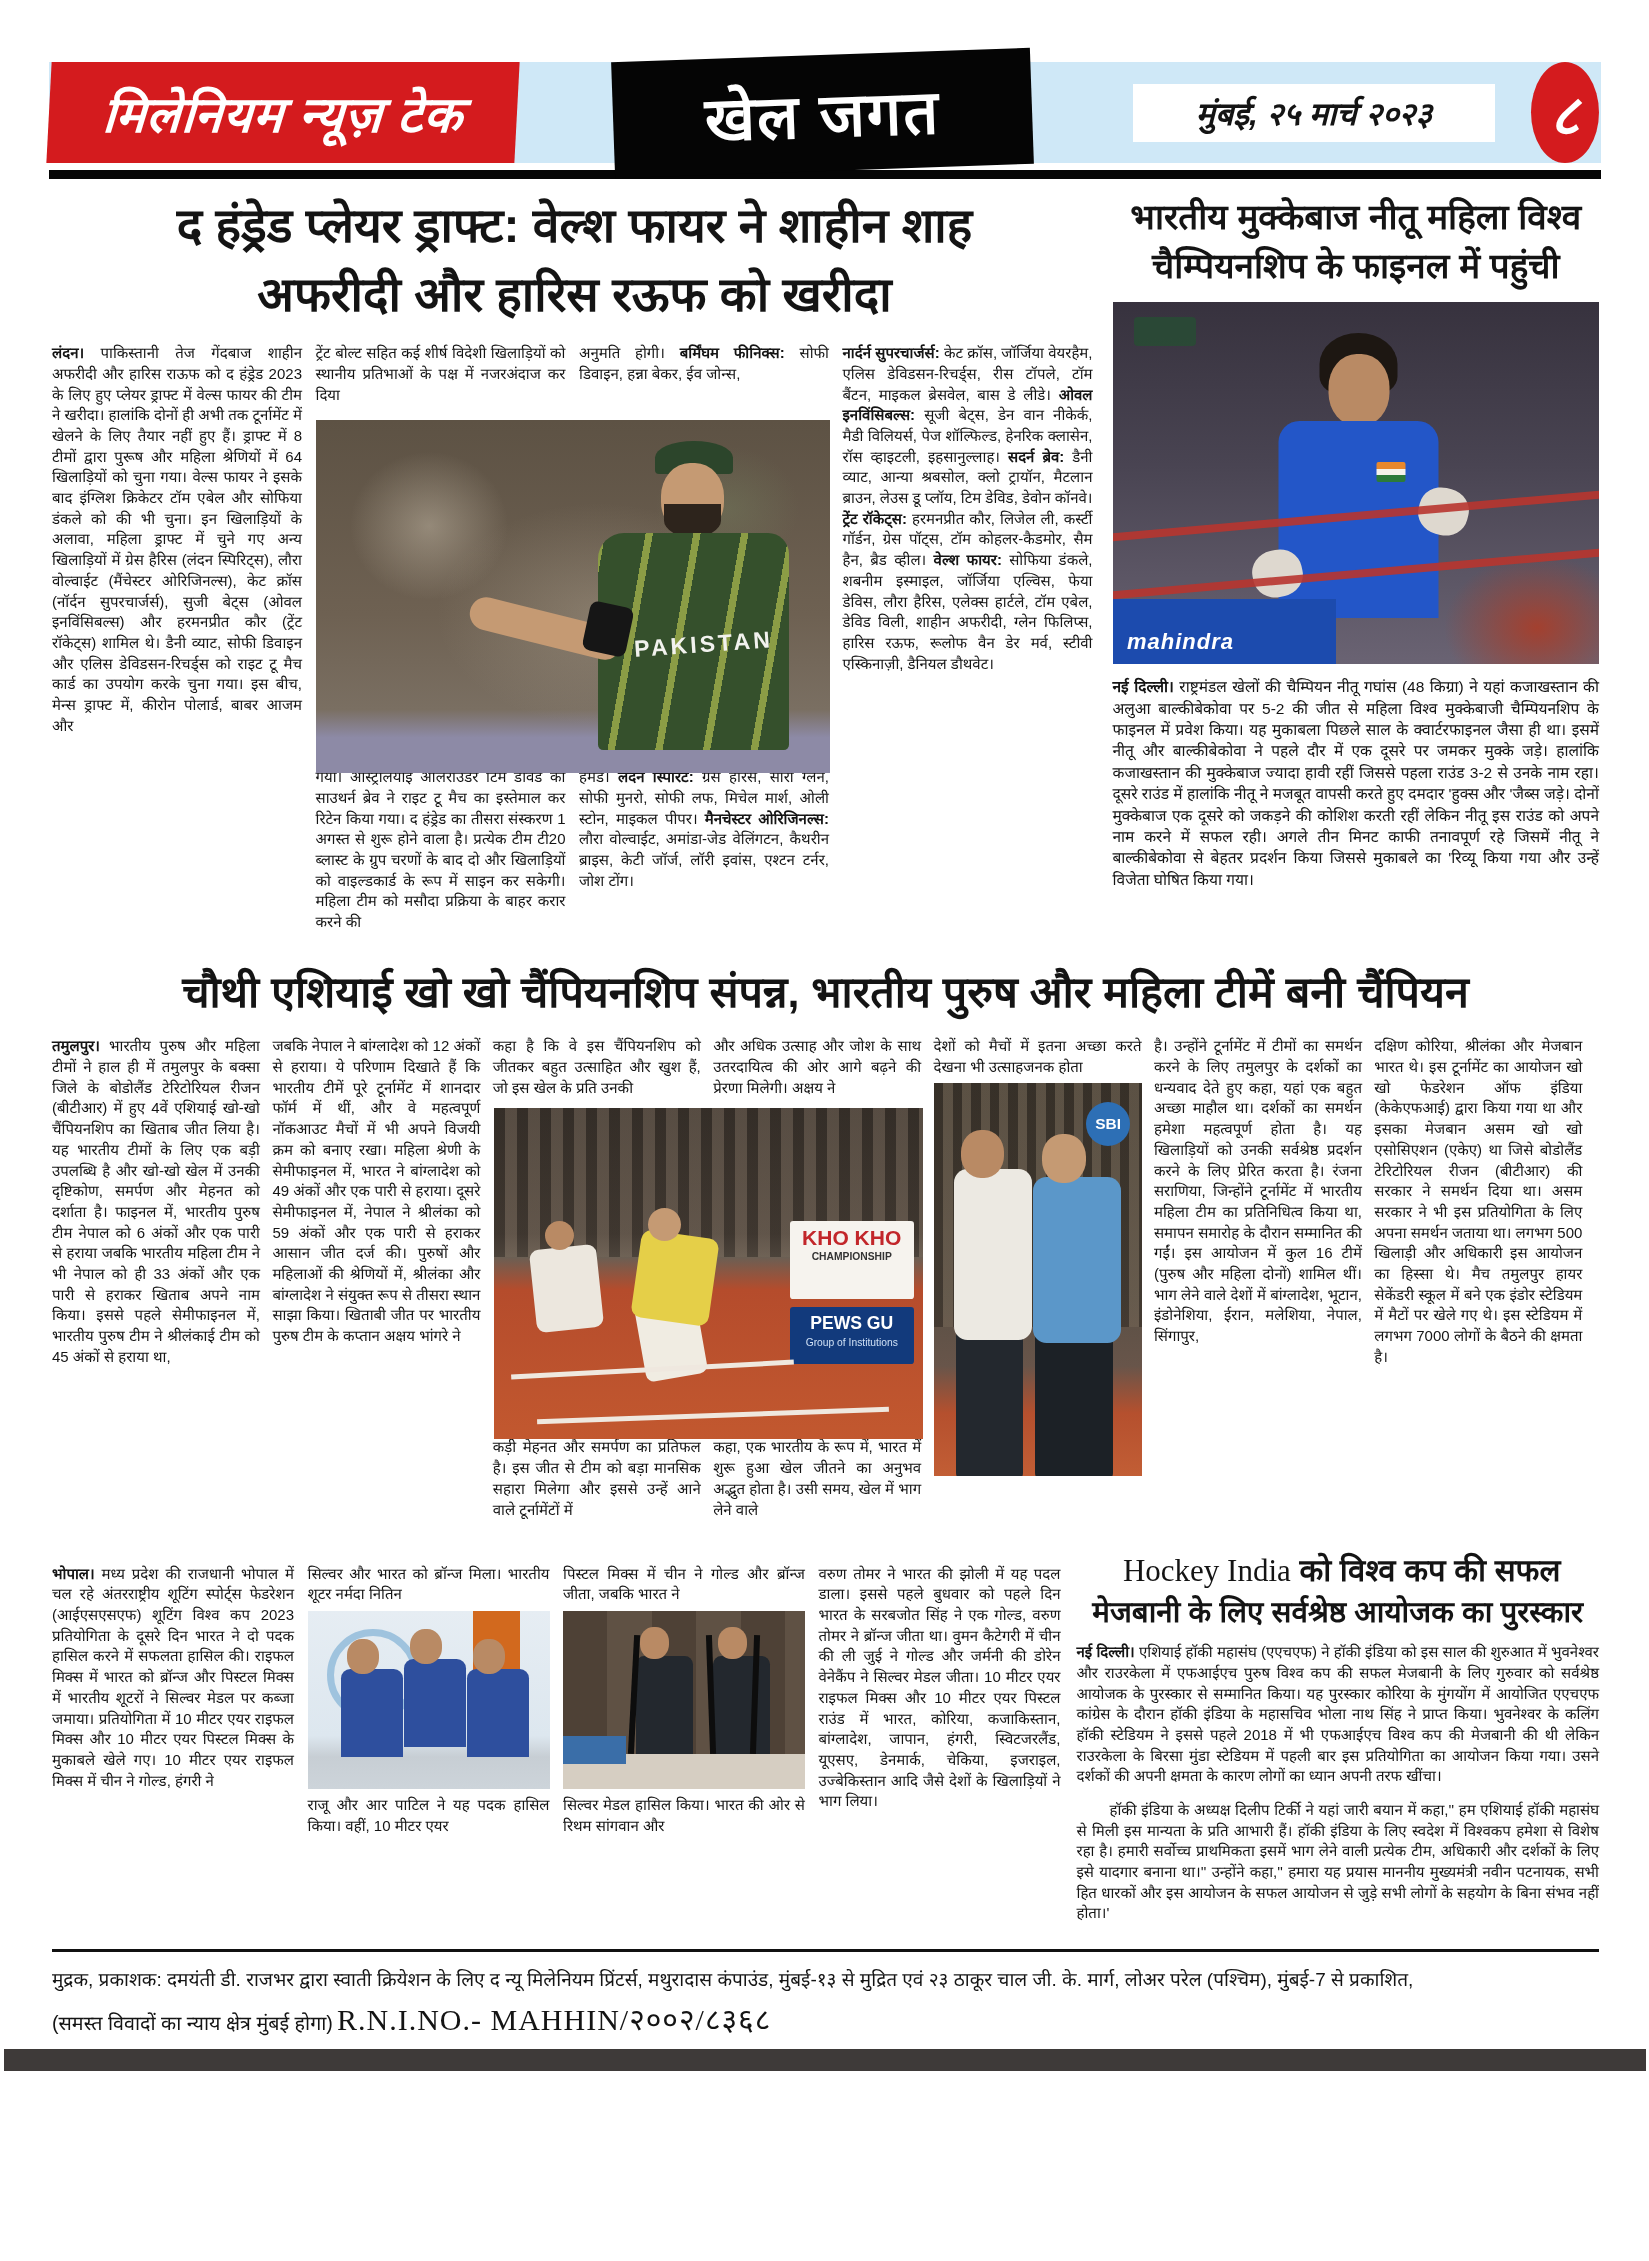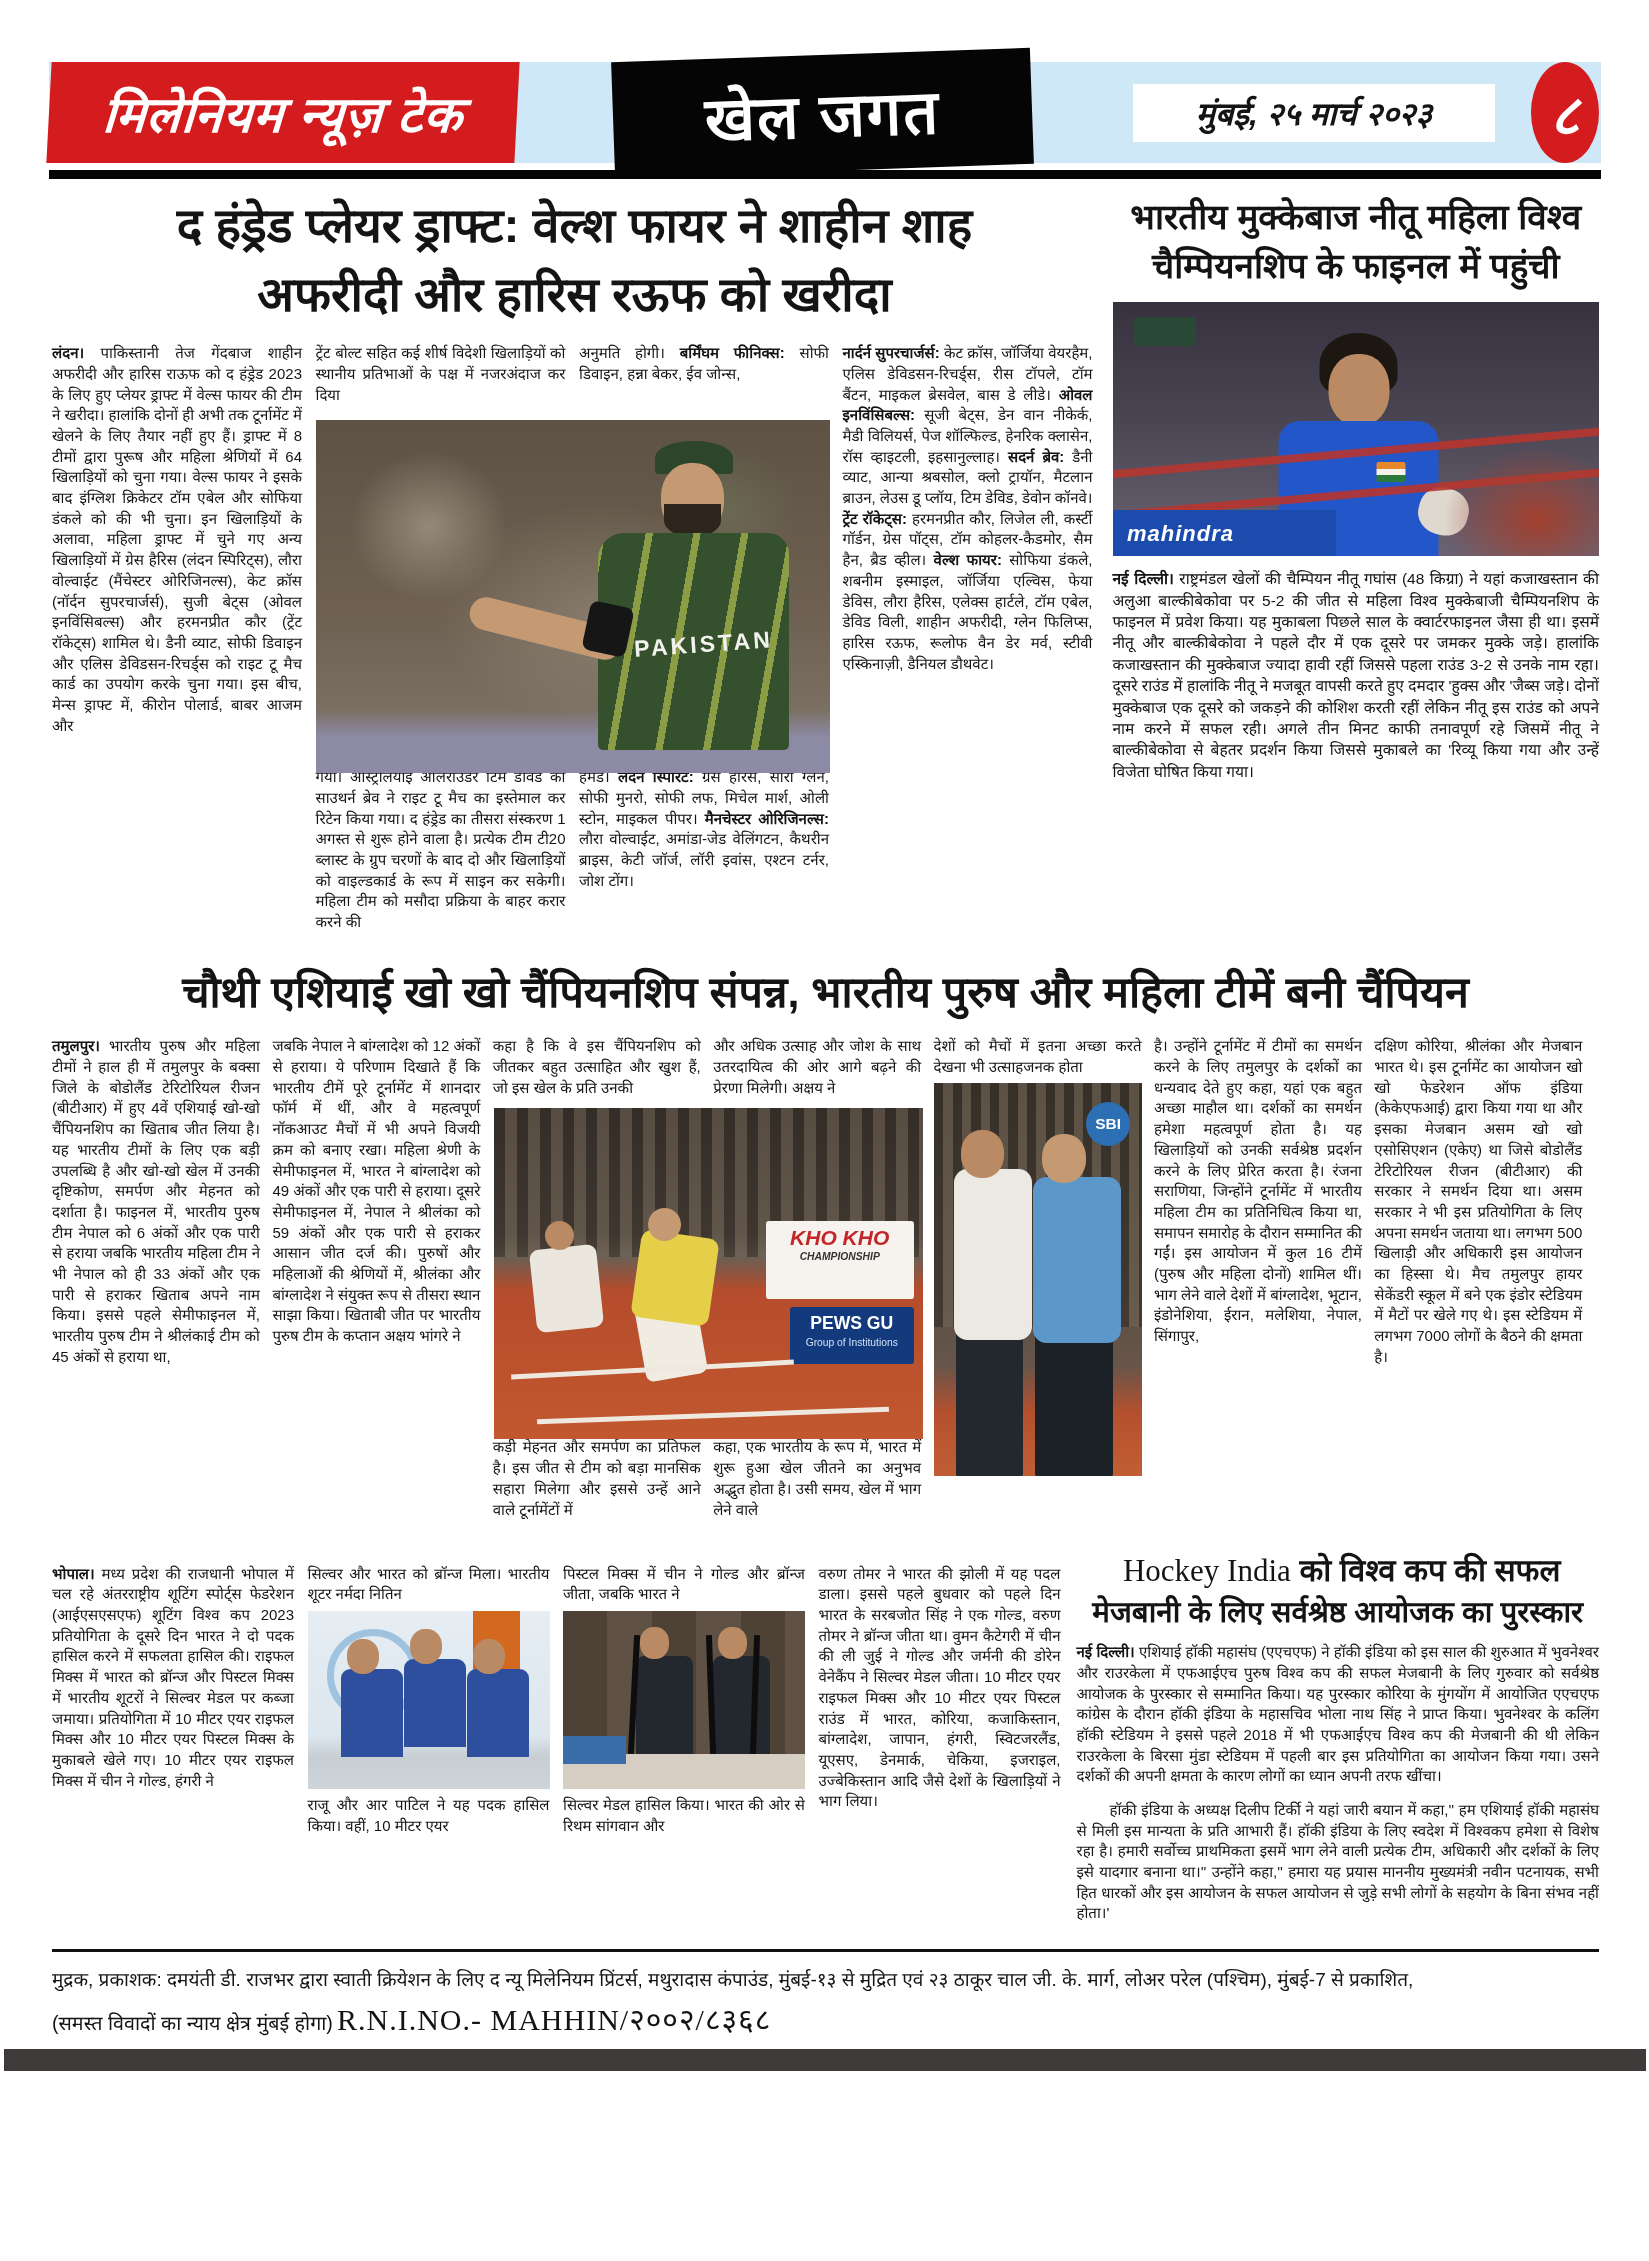--- a/index.html
+++ b/index.html
@@ -39,21 +39,21 @@
   .sa-cap{position:absolute;left:78px;top:0;width:78px;height:33px;background:#2c452b;border-radius:50% 50% 4.1px 4.1px;}
   .sa-head{position:absolute;left:84px;top:22px;width:63px;height:72px;background:#c59a73;border-radius:46%;}
   .sa-beard{position:absolute;left:87px;top:63px;width:57px;height:33px;background:#2d241c;border-radius:0 0 50% 50%;}
   .sa-torso{position:absolute;left:21px;top:92px;width:191px;height:217px;background:#35502c;border-radius:26px 21px 5.2px 5.2px;
       background-image:repeating-linear-gradient(100deg,rgba(210,220,90,.55) 0 7.2px,transparent 7.2px 47px);}
   .sa-jersey-text{position:absolute;left:36px;top:98px;color:#f2f2ee;font-weight:bold;font-size:23px;letter-spacing:3.1px;transform:rotate(-4deg);}
   .sa-arm{position:absolute;left:-109px;top:171px;width:155px;height:33px;background:#c59a73;border-radius:21px;transform:rotate(14deg);}
   .sa-band{position:absolute;left:9.3px;top:163px;width:44px;height:50px;background:#161616;border-radius:8.3px;transform:rotate(12deg);}
   .art-nitu{flex:1;}
   .art-nitu h2{font-size:35px;line-height:1.4;}
-  .photo-boxer{margin:11.4px 0 12.4px 0;height:254px;background:linear-gradient(180deg,#37323e 0%,#494452 45%,#5d5766 78%,#6a6373 100%);}
+  .photo-boxer{margin:11.4px 0 12.4px 0;height:362px;background:linear-gradient(180deg,#37323e 0%,#494452 45%,#5d5766 78%,#6a6373 100%);}
   .exit-blur{position:absolute;left:21px;top:15.5px;width:62px;height:29px;background:#274d33;border-radius:4.1px;opacity:.8;}
   .rope{position:absolute;height:8.3px;background:#b8352f;opacity:.9;}
   .rope1{left:-10.3px;right:-10.3px;top:58%;transform:rotate(-5deg);}
   .rope2{left:-10.3px;right:-10.3px;top:74%;transform:rotate(-5deg);}
   .nb-figure{position:absolute;left:50%;top:31px;width:217px;height:331px;transform:translateX(-50%);}
   .nb-hair{position:absolute;left:72px;top:0;width:78px;height:62px;background:#1d1712;border-radius:50% 50% 30% 30%;}
   .nb-head{position:absolute;left:81px;top:21px;width:61px;height:72px;background:#b98a64;border-radius:46%;}
   .nb-tank{position:absolute;left:31px;top:88px;width:160px;height:197px;background:#2356c8;border-radius:21px 21px 0 0;}
   .nb-flag{position:absolute;left:98px;top:41px;width:29px;height:19.7px;background:linear-gradient(180deg,#e8882d 33%,#f5f2ea 33% 66%,#2c7a3a 66%);border-radius:2.1px;}
   .nb-glove1,.nb-glove2{position:absolute;width:50px;height:47px;background:#ded8cf;border-radius:45%;}
@@ -68,21 +68,21 @@
   .kk-section h1{font-size:43px;line-height:1.35;}
   .kk-body{margin-top:15.5px;position:relative;display:flex;gap:12.4px;}
   .kk-body .col{width:208px;}
   .photo-kkaction{position:absolute;left:442px;top:72px;width:429px;height:331px;
       background:linear-gradient(180deg,#453d36 0%,#554b42 38%,#6a5f54 45%,#b54c2c 55%,#c2582f 100%);}
   .kk-crowd{position:absolute;left:0;top:0;width:100%;height:45%;
       background:repeating-linear-gradient(90deg,rgba(20,16,12,.35) 0 11.4px,rgba(120,105,90,.35) 11.4px 23px);}
   .kk-line1,.kk-line2{position:absolute;background:#efe8df;height:5.2px;}
   .kk-line1{left:4%;right:30%;top:78%;transform:rotate(-3deg);}
   .kk-line2{left:10%;right:8%;top:92%;transform:rotate(-2deg);}
-  .kk-sign{position:absolute;right:9.3px;top:34%;width:148px;height:78px;background:#f6f3ee;border-radius:3.1px;padding:5.2px;box-sizing:border-box;text-align:center;font-style:italic;}
+  .kk-sign{position:absolute;right:9.3px;top:34%;width:124px;height:78px;background:#f6f3ee;border-radius:3.1px;padding:5.2px;box-sizing:border-box;text-align:center;}
   .kk-sign .l1{color:#c2262a;font-weight:bold;font-size:21px;display:block;line-height:1.1;}
   .kk-sign .l2{color:#333;font-weight:bold;font-size:10.3px;display:block;margin-top:2.1px;}
   .kk-sign2{position:absolute;right:9.3px;top:60%;width:124px;height:57px;background:#123a7c;border-radius:3.1px;text-align:center;padding-top:6.2px;box-sizing:border-box;}
   .kk-sign2 .l3{color:#fff;font-weight:bold;font-size:17.6px;display:block;}
   .kk-sign2 .l4{color:#cfe0f5;font-size:10.3px;display:block;margin-top:3.1px;}
   .kk-p1h{position:absolute;left:36%;top:30%;width:33px;height:33px;background:#c59a73;border-radius:50%;}
   .kk-p1t{position:absolute;left:33%;top:38%;width:78px;height:88px;background:#e5cf48;border-radius:10.3px;transform:rotate(8deg);}
   .kk-p1l{position:absolute;left:34%;top:58%;width:62px;height:78px;background:#f0ece2;border-radius:8.3px;transform:rotate(-10deg);}
   .kk-p2h{position:absolute;left:12%;top:34%;width:29px;height:29px;background:#b98a64;border-radius:50%;}
   .kk-p2t{position:absolute;left:9%;top:42%;width:67px;height:83px;background:#ece7de;border-radius:9.3px;transform:rotate(-6deg);}

